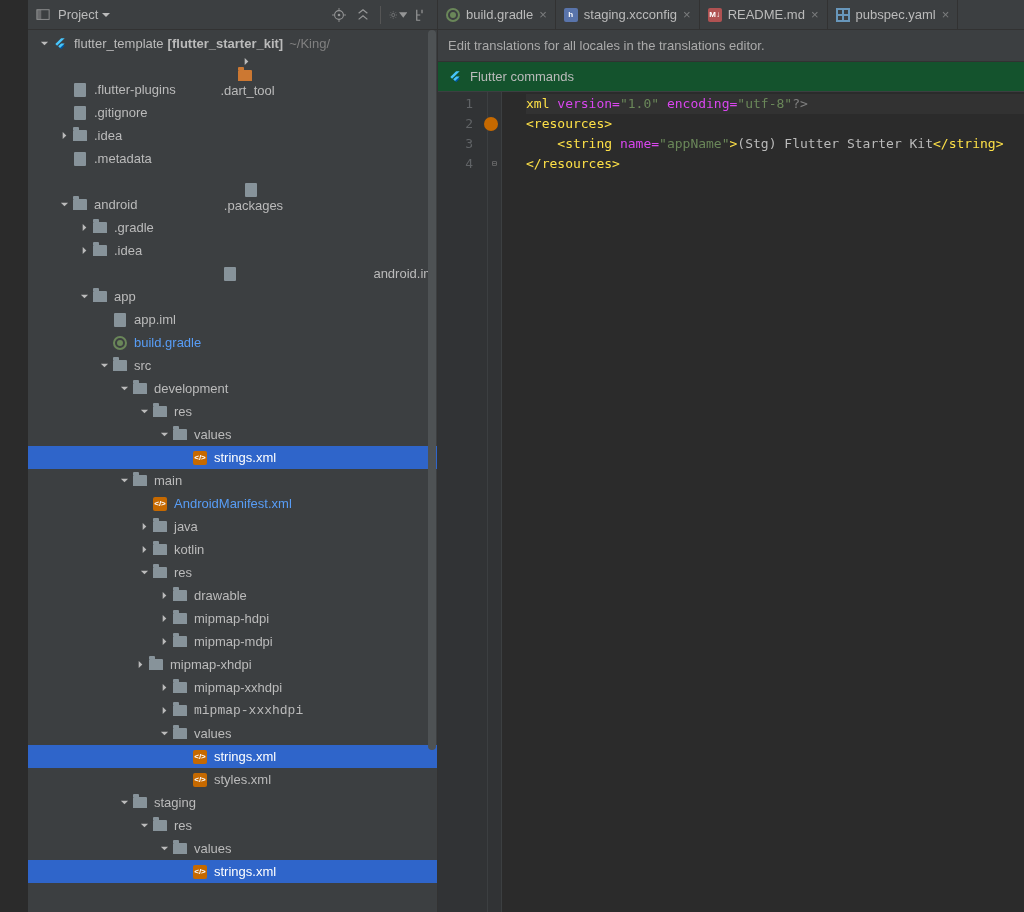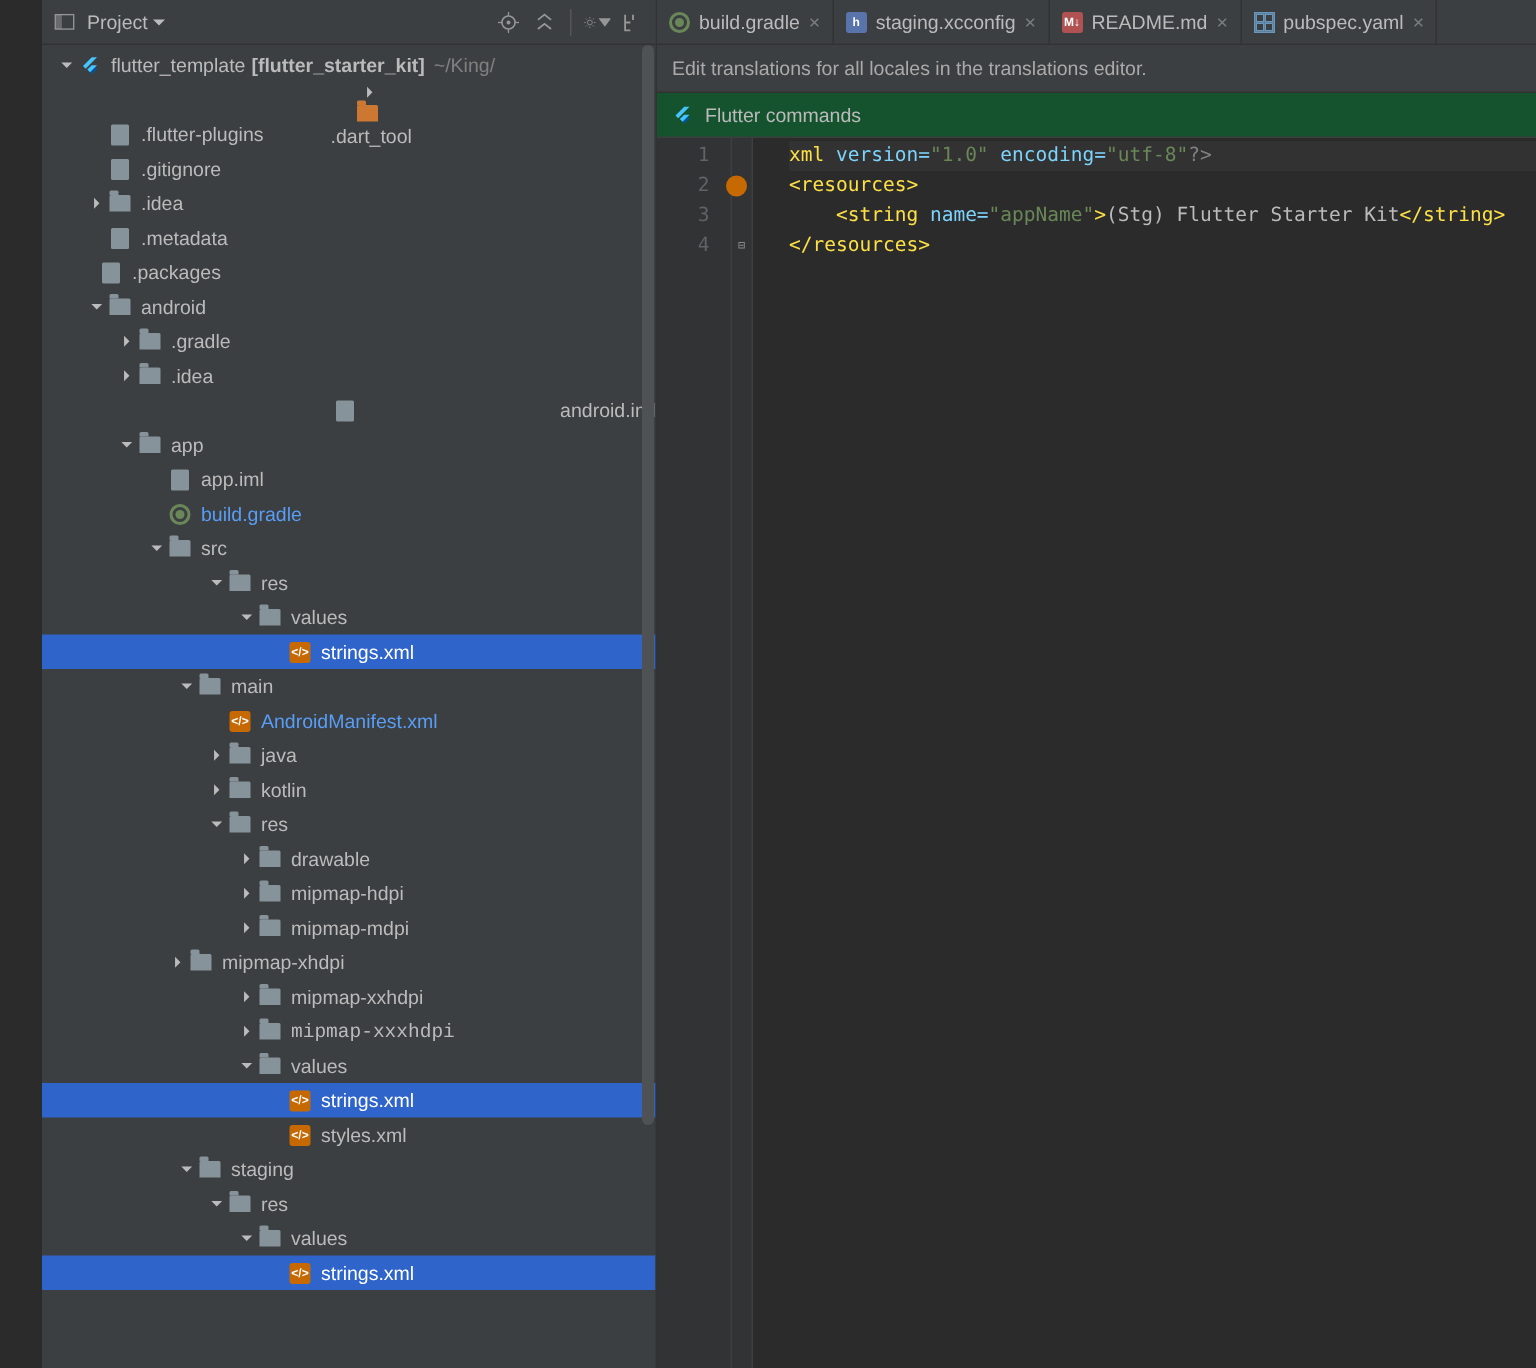--- a/index.html
+++ b/index.html
@@ -30,21 +30,21 @@
 .flutterbar { height:30px; background:#14532d; display:flex; align-items:center; padding:0 10px; gap:8px; border-bottom:1px solid #3c3f41; }
 .code-area { flex:1; display:flex; font-family: Menlo,Consolas,monospace; font-size:13px; line-height:20px; }
 .gutter { width:50px; background:#313335; color:#606366; text-align:right; padding:2px 14px 2px 0; border-right:1px solid #3c3f41; }
 .foldg { width:14px; background:#313335; border-right:1px solid #3c3f41; padding-top:2px; color:#606366; font-size:9px; text-align:center;}
 .foldg div{height:20px;display:flex;align-items:center;justify-content:center;position:relative;}
 .ward { position:absolute; left:-2px; width:14px; height:14px; background:#c66900; border-radius:50%; }
 .code { flex:1; padding:2px 0 2px 24px; }
 .code .ln { height:20px; white-space:pre; position:relative;}
 .code .ln.hl { background:#323232; }
 .t-tag { color:#fde047; }
-.t-attr { color:#7dd3fc; }
+.t-attr { color:#d946ef; }
 .t-str { color:#6a8759; }
 .t-txt { color:#bababa; }
 .t-pi { color:#808080; }
 
 
 .i-folder { width:14px;height:11px;background:#87939a;border-radius:1px 1px 0 0;position:relative; }
 .i-folder:before{content:"";position:absolute;top:-3px;left:0;width:6px;height:3px;background:#87939a;border-radius:1px 1px 0 0;}
 .i-folder.orange{background:#cc7832;}
 .i-folder.orange:before{background:#cc7832;}
 .i-file { width:12px;height:14px;background:#a9b7c6;border-radius:1px;position:relative; }
@@ -164,21 +164,21 @@
         </span>
         <span class="label">.idea</span>
       </div>
       <div class="row" style="padding-left: 30px;">
         <span class="arrow"></span>
         <span class="filei">
           <div class="i-file grey"></div>
         </span>
         <span class="label">.metadata</span>
       </div>
-      <div class="row" style="padding-left: 24px;">
+      <div class="row" style="padding-left: 42px; flex-direction: column;">
         <span class="arrow"></span>
         <span class="filei">
           <div class="i-file grey"></div>
         </span>
         <span class="label">.packages</span>
       </div>
       <div class="row" style="padding-left: 30px;">
         <span class="arrow">
           <svg width="9" height="9" viewBox="0 0 10 10">
             <path d="M1 3 L5 7 L9 3 Z"></path>
@@ -247,20 +247,31 @@
         <span class="arrow">
           <svg width="9" height="9" viewBox="0 0 10 10">
             <path d="M1 3 L5 7 L9 3 Z"></path>
           </svg>
         </span>
         <span class="filei">
           <div class="i-folder"></div>
         </span>
         <span class="label">src</span>
       </div>
+      <div class="row" style="padding-left: 90px;">
+        <span class="arrow">
+          <svg width="9" height="9" viewBox="0 0 10 10">
+            <path d="M1 3 L5 7 L9 3 Z"></path>
+          </svg>
+        </span>
+        <span class="filei">
+          <div class="i-folder"></div>
+        </span>
+        <span class="label">development</span>
+      </div>
       <div class="row" style="padding-left: 110px;">
         <span class="arrow">
           <svg width="9" height="9" viewBox="0 0 10 10">
             <path d="M1 3 L5 7 L9 3 Z"></path>
           </svg>
         </span>
         <span class="filei">
           <div class="i-folder"></div>
         </span>
         <span class="label">res</span>
@@ -360,21 +371,21 @@
         <span class="arrow">
           <svg width="9" height="9" viewBox="0 0 10 10">
             <path d="M3 1 L7 5 L3 9 Z"></path>
           </svg>
         </span>
         <span class="filei">
           <div class="i-folder"></div>
         </span>
         <span class="label">mipmap-mdpi</span>
       </div>
-      <div class="row" style="padding-left: 84px;">
+      <div class="row" style="padding-left: 106px;">
         <span class="arrow">
           <svg width="9" height="9" viewBox="0 0 10 10">
             <path d="M3 1 L7 5 L3 9 Z"></path>
           </svg>
         </span>
         <span class="filei">
           <div class="i-folder"></div>
         </span>
         <span class="label">mipmap-xhdpi</span>
       </div>

